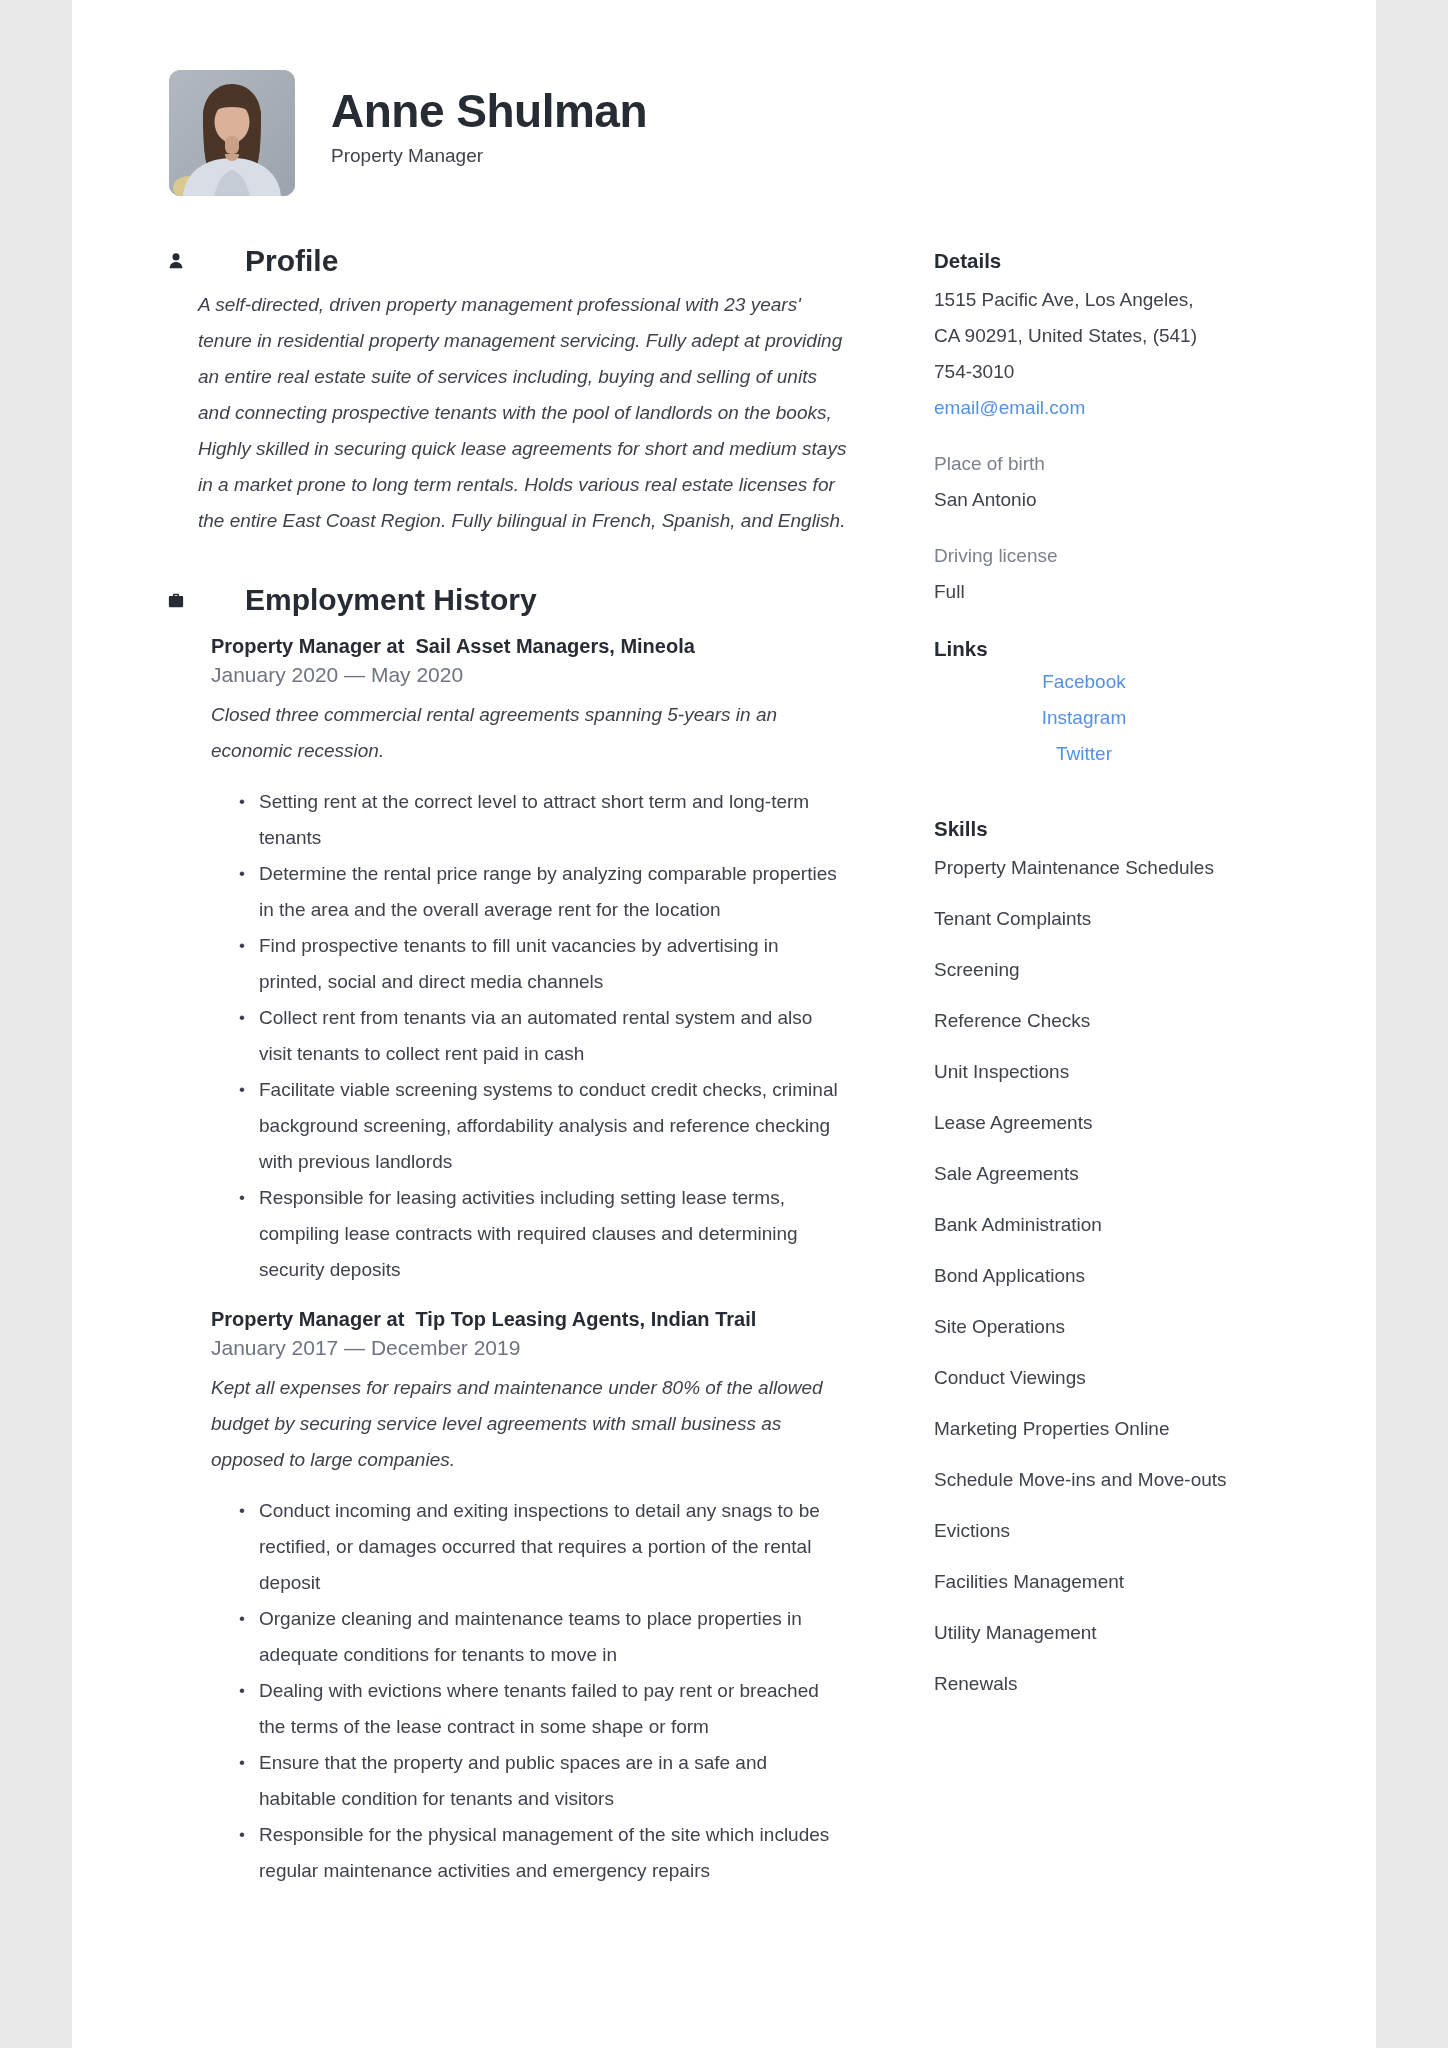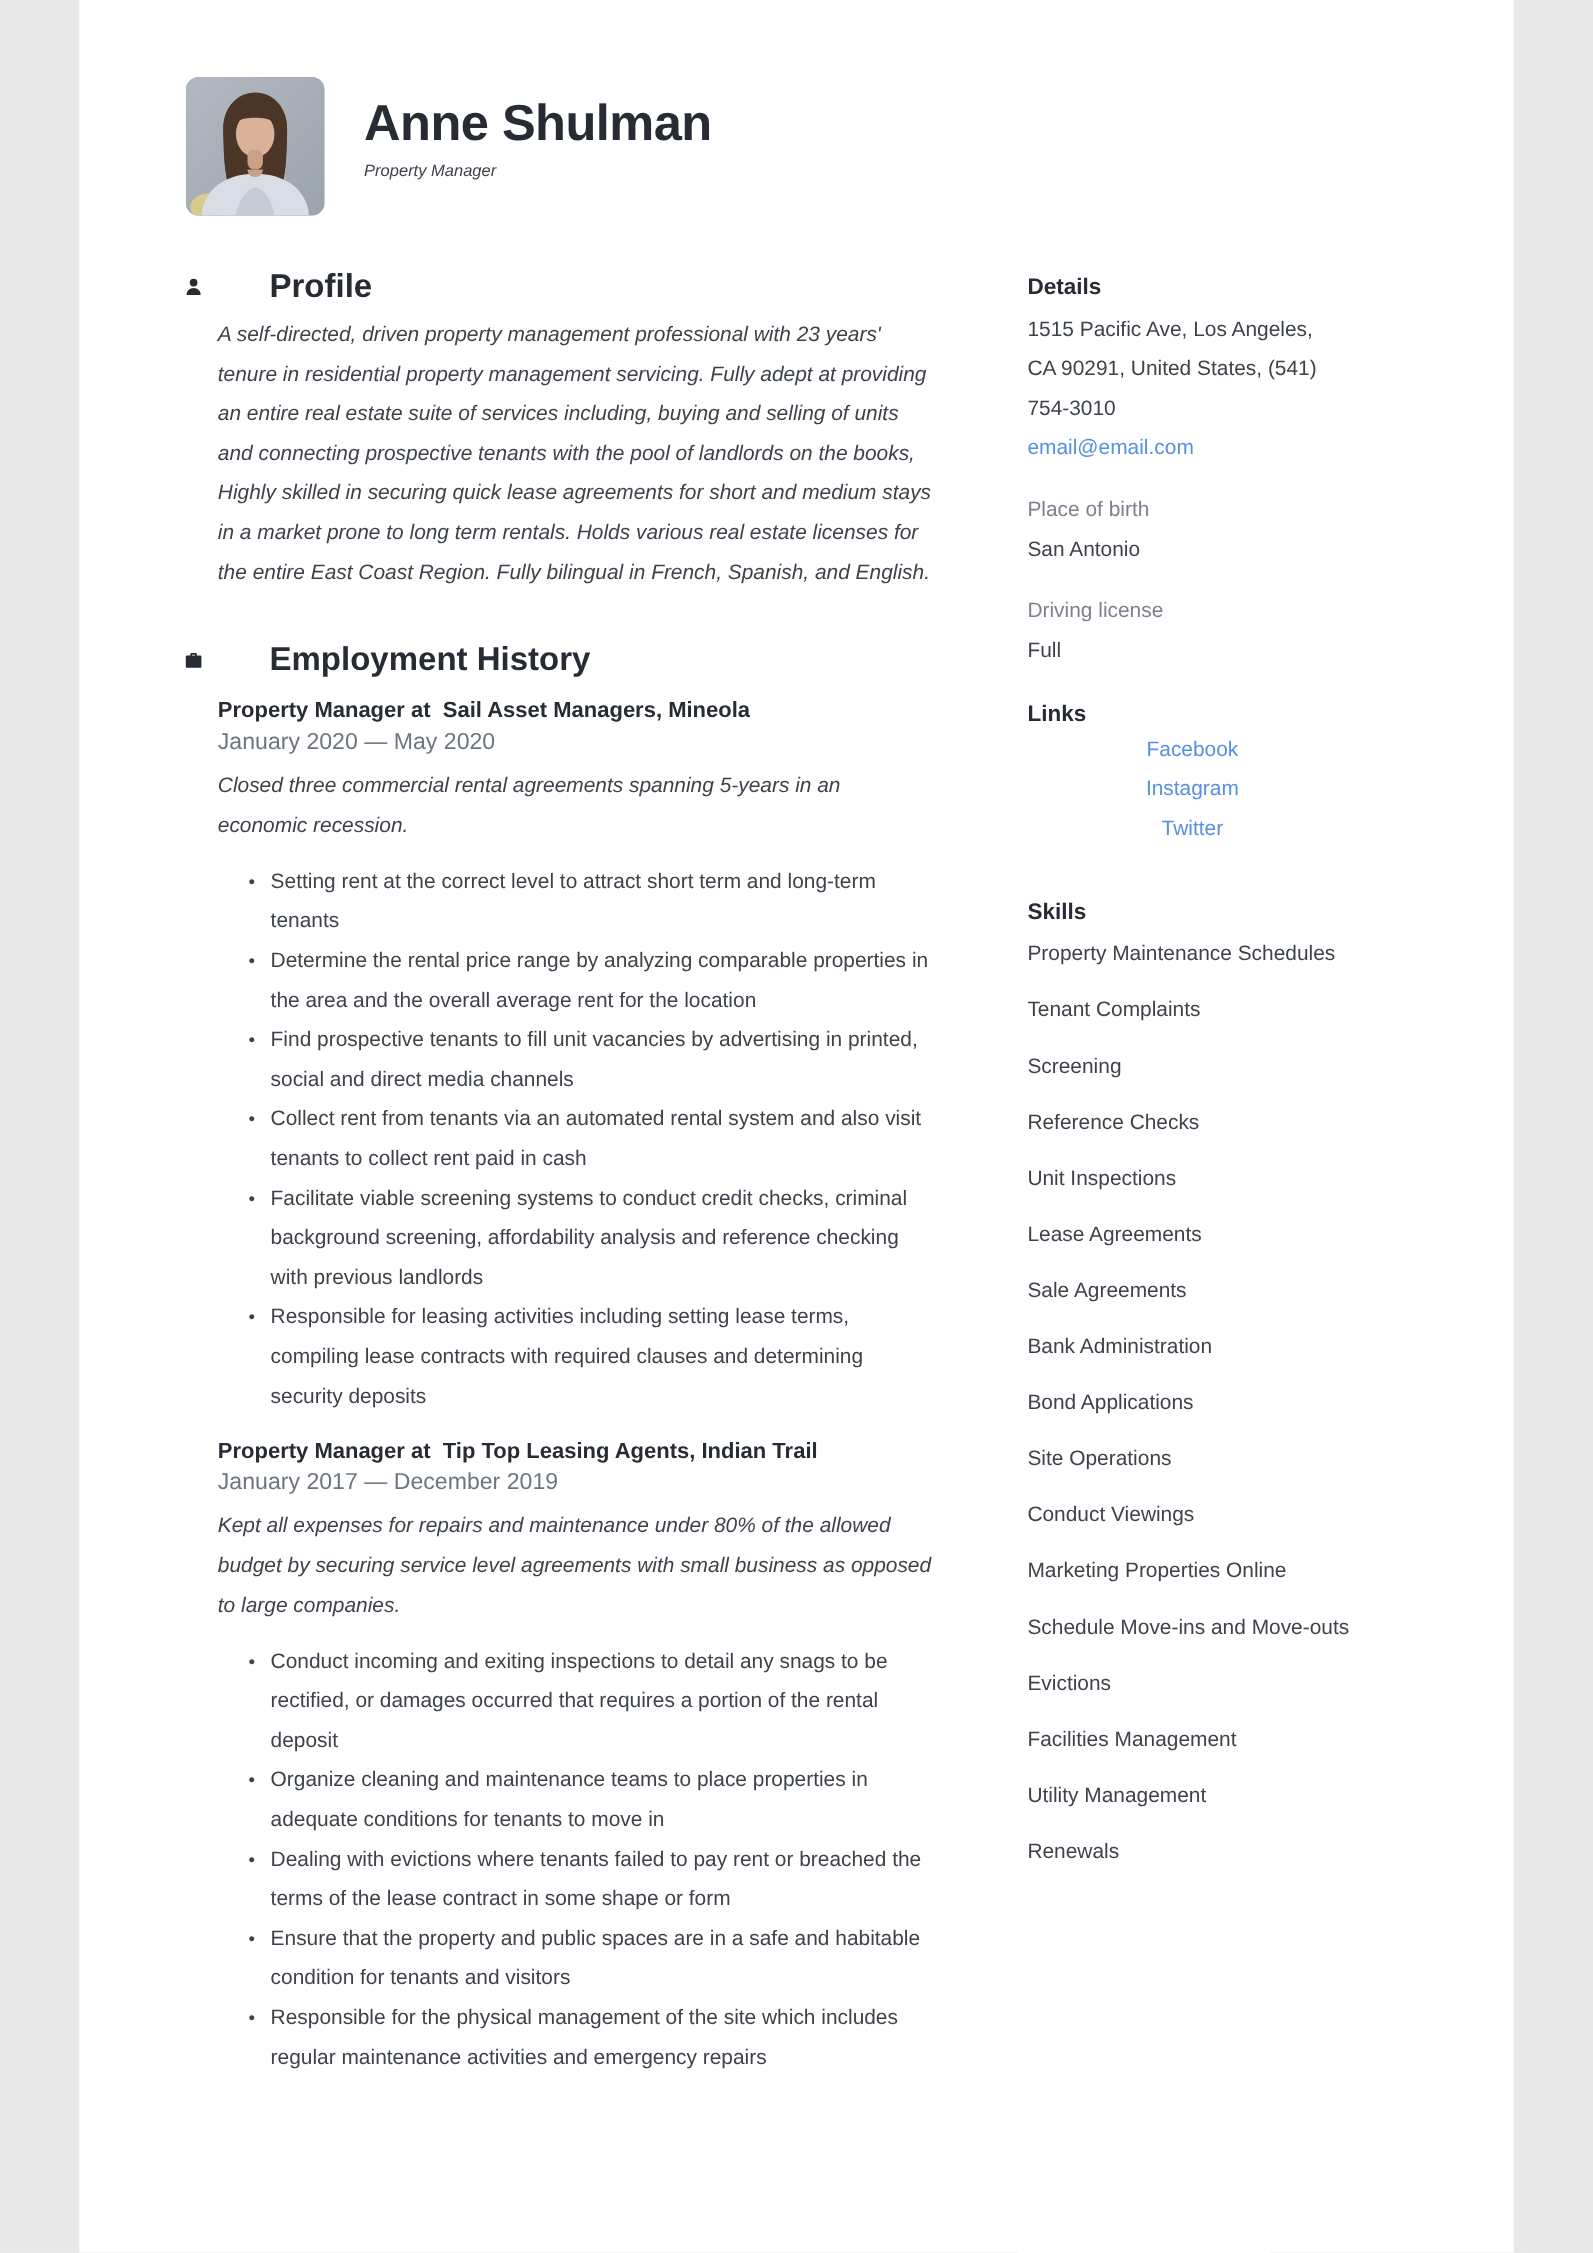--- a/index.html
+++ b/index.html
@@ -16,37 +16,37 @@
   .photo {
     width:126px; height:126px; border-radius:12px; overflow:hidden; flex:none;
     background:#a9b0b8;
   }
   .photo svg { display:block; }
   .head-text { margin-left:36px; padding-top:16px; }
   .name {
     margin:0; font-size:46px; line-height:50px; font-weight:700;
     color:var(--dark,#272b33); letter-spacing:-0.5px;
   }
-  .subtitle { font-size:15px; line-height:26px; margin-top:7px; color:var(--body,#3e434b);font-style:italic; }
+  .subtitle { font-size:19px; line-height:26px; margin-top:7px; color:var(--body,#3e434b); }
 
   
   .columns { display:flex; margin:50px 142px 0 95px; align-items:flex-start; }
   .main { width:680px; }
   .sidebar { width:300px; margin-left:auto; }
 
   
   .sec-head {
     display:flex; align-items:center; margin:0;
     font-size:30px; line-height:30px; font-weight:700; color:var(--dark,#272b33);gap:47px;
   }
   .sec-icon { width:18px; height:18px; margin-right:13px; flex:none; color:var(--dark,#272b33); }
   .sec-icon svg { display:block; width:18px; height:18px; fill:currentColor; }
   .profile-text { margin:11px 0 0 31px; font-style:italic; }
   .employment { margin-top:46px; }
-  .job { margin-left:31px; }
+  .job { margin-left:44px; }
   .job-title {
     margin:16px 0 0; font-size:20px; line-height:30px; font-weight:700;
     color:var(--dark,#272b33); white-space:pre-wrap;
   }
   .job-dates { font-size:21px; line-height:27px; color:var(--date,#6e7580); }
   .job-summary { margin:9px 0 0; font-style:italic; }
   .job ul { margin:15px 0 0; padding:0 0 0 28px; list-style:none; }
   .job li { position:relative; padding-left:20px; }
   .job li::before { content:"•"; position:absolute; left:0; top:0; font-size:17px; }
 

